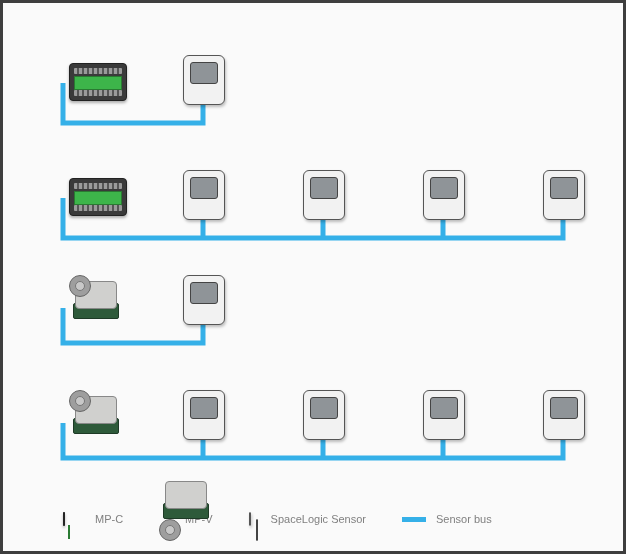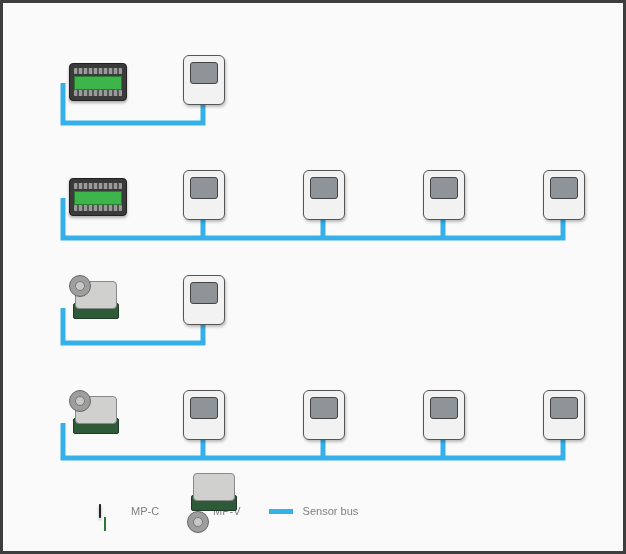--- a/index.html
+++ b/index.html
@@ -24,26 +24,25 @@
     stroke-width: 5;
     fill: none;
   }
   .device {
     position: absolute;
   }
   .legend {
     position: absolute;
     left: 60px;
     right: 20px;
-    bottom: 20px;
+    bottom: 12px;
     height: 40px;
     display: flex;
     align-items: center;
-    gap: 28px;
-    margin-left: 36px;
+    gap: 36px;
   }
   .legend-item {
     display: flex;
     align-items: center;
     gap: 10px;
     font-size: 11px;
     color: #808080;
   }
   .legend-mpc, .legend-mpv, .legend-sensor {
     display: inline-block;
@@ -249,18 +248,24 @@
       </span>
       <span style="margin-left:20px">MP-C</span>
     </div>
     <div class="legend-item">
       <span class="legend-mpv">
         <span class="mpv small"><span class="base"></span><span class="body"></span><span class="cap"></span></span>
       </span>
       <span style="margin-left:16px">MP-V</span>
     </div>
     <div class="legend-item">
+      <span class="legend-sensor">
+        <span class="sensor small"><span class="screen"></span></span>
+      </span>
+      <span style="margin-left:10px">SpaceLogic Sensor</span>
+    </div>
+    <div class="legend-item">
       <span class="legend-swatch"></span>
       <span>Sensor bus</span>
     </div>
   </div>
 
 </div>
 
 </body></html>

